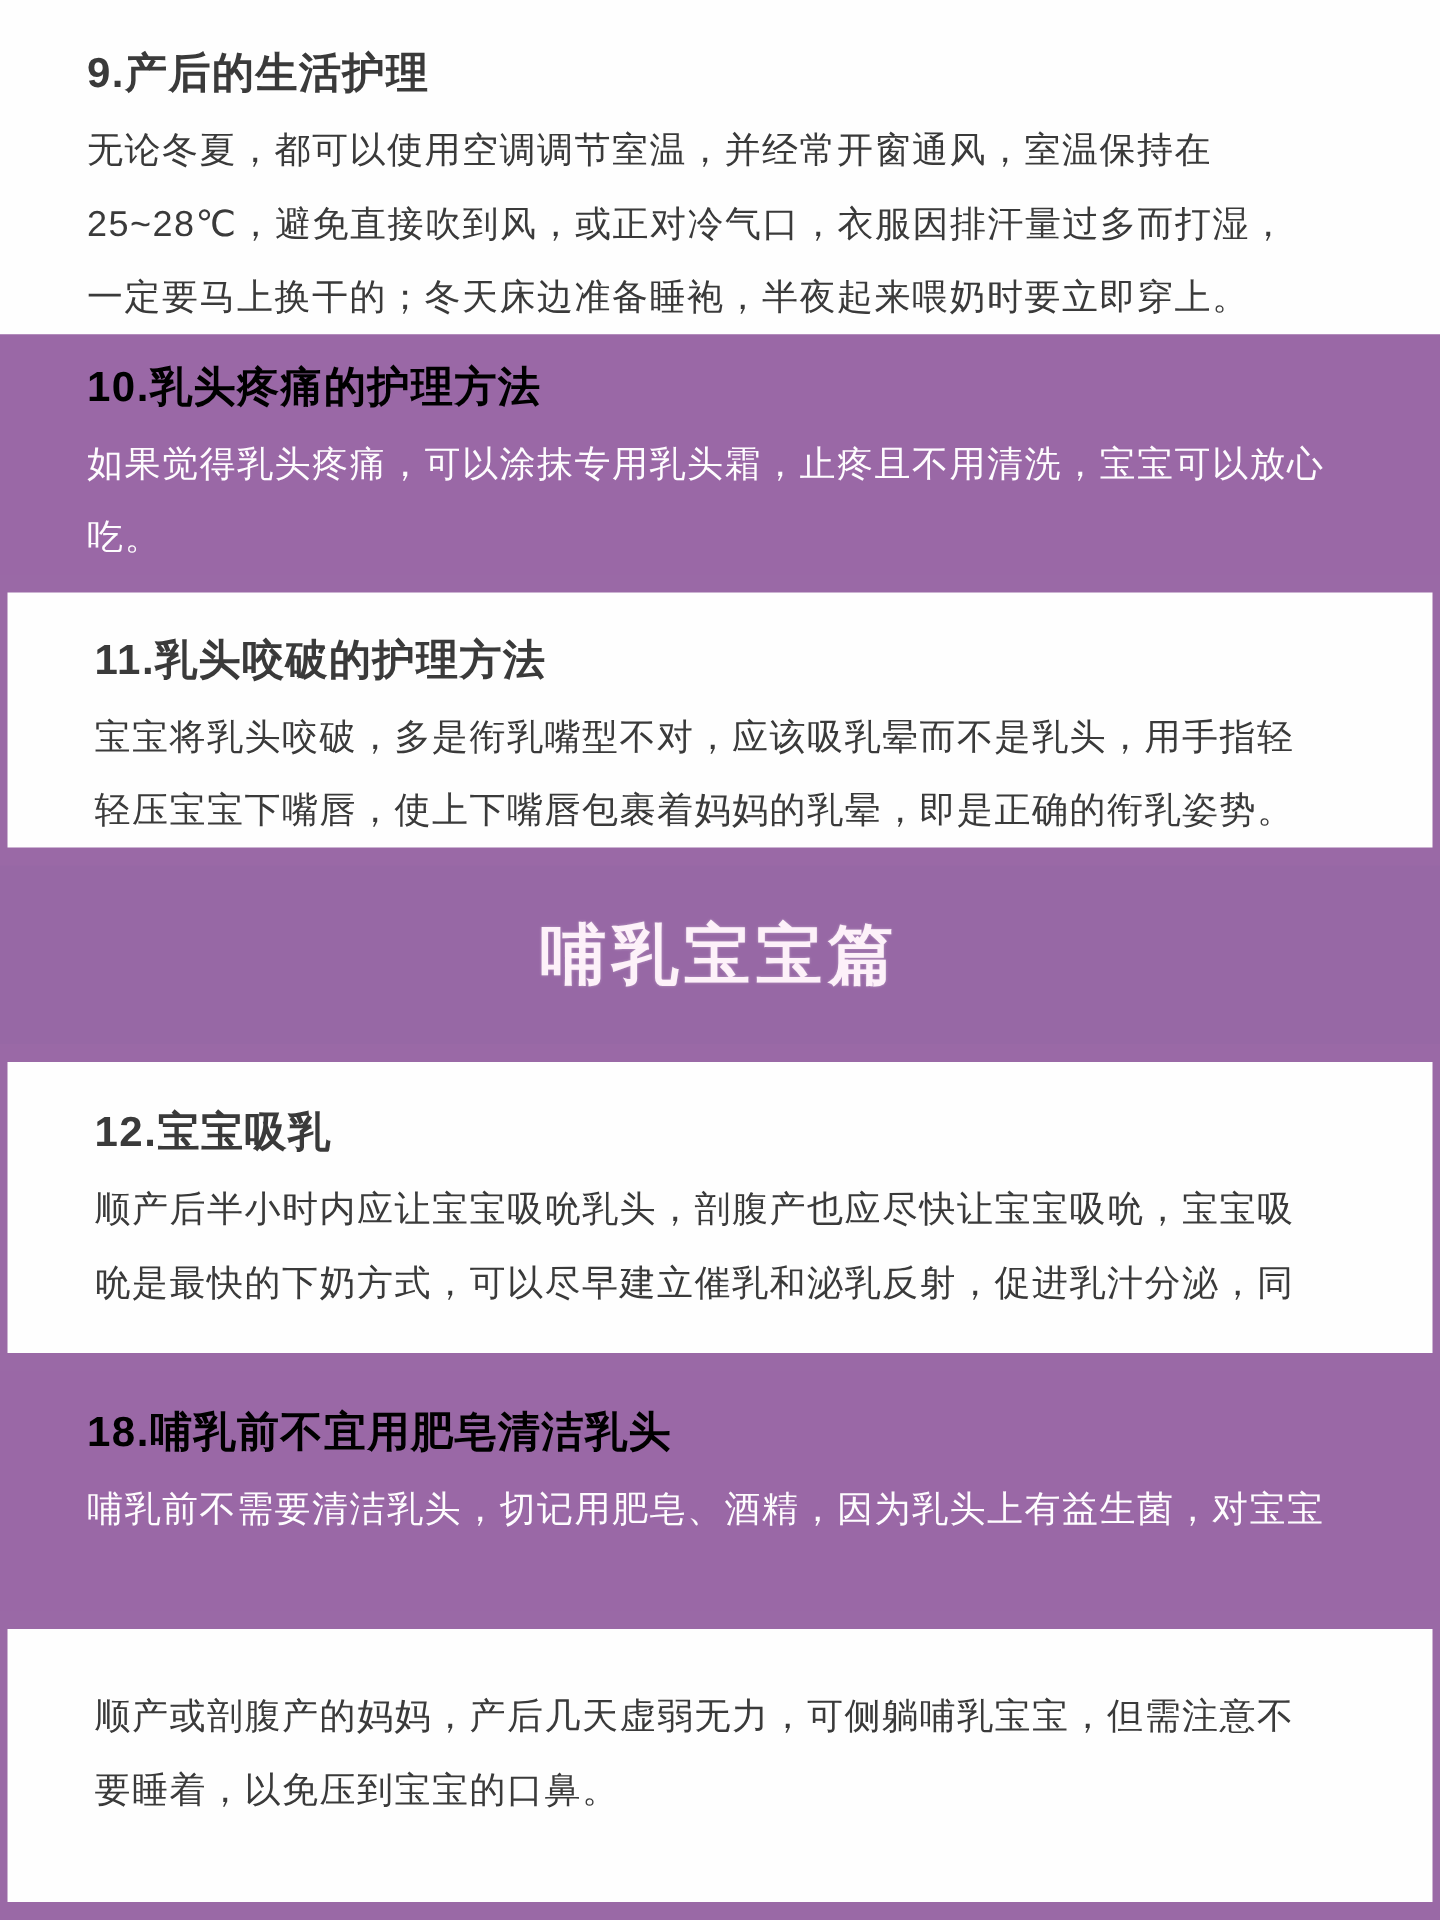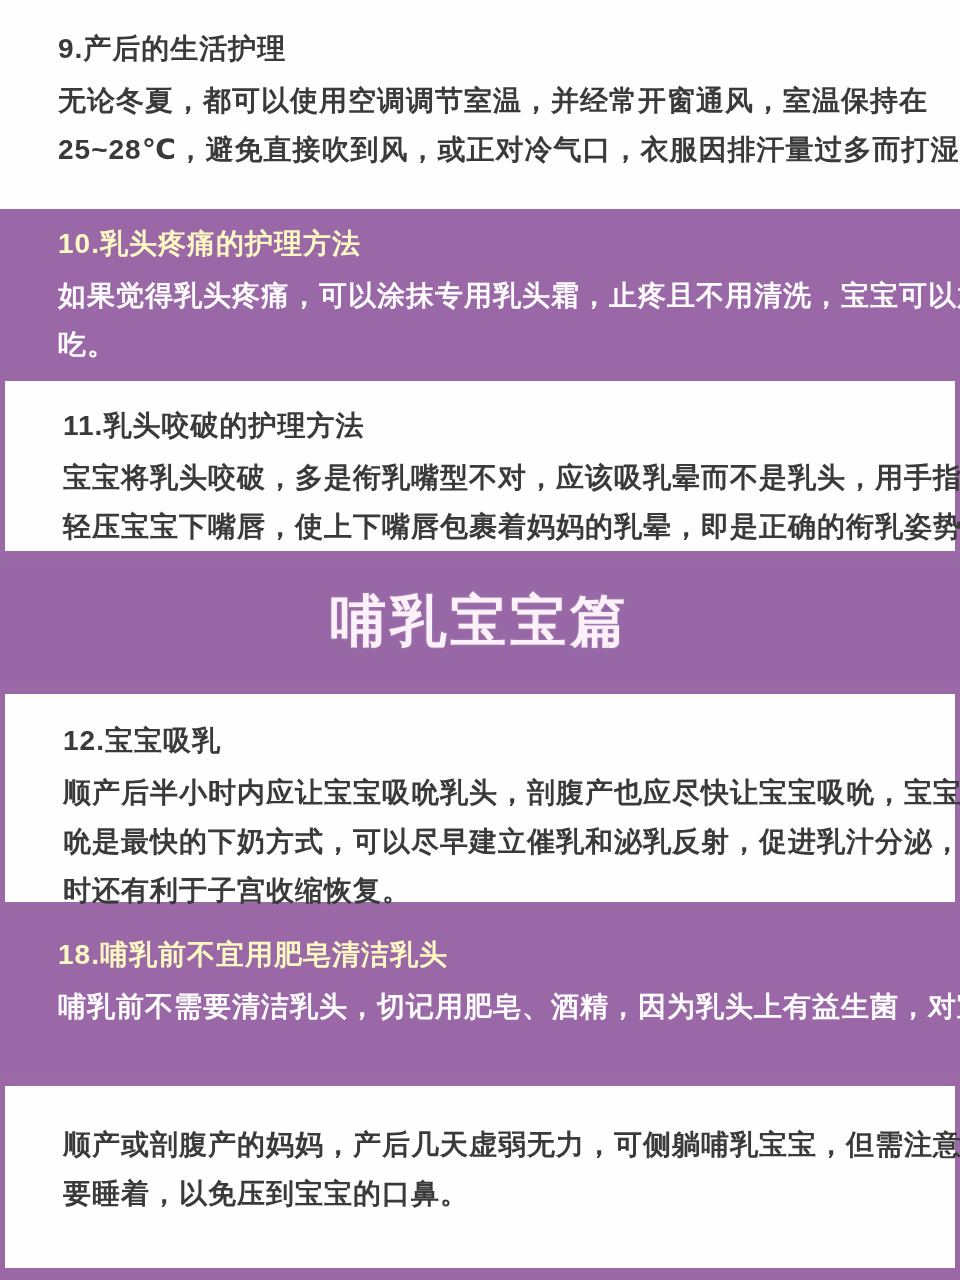--- a/index.html
+++ b/index.html
@@ -44,26 +44,26 @@
 
   .sec-title {
     font-size: 28px;
     font-weight: 700;
     line-height: 34px;
     margin-bottom: 10px;
     white-space: nowrap;
   }
 
   .section.purple .sec-title {
-    color: #fef9c3;
+    color: #000000;
   }
 
   .sec-line {
-    font-size: 28px;
-    font-weight: 700;
+    font-size: 24px;
+    font-weight: 400;
     line-height: 49px;
     white-space: nowrap;
   }
 
   .section.purple .sec-line {
     color: #fefcfe;
   }
 
   
   .s9  { height: 225px; padding-top: 32px; }
@@ -76,21 +76,21 @@
   .banner {
     width: 100%;
     height: 130px;
     background: #9768a5;
     display: flex;
     align-items: center;
     justify-content: center;
   }
 
   .banner-title {
-    font-size: 56px;
+    font-size: 44px;
     font-weight: 700;
     letter-spacing: 4px;
     color: #fdf1f9;
     text-shadow: 0 0 2px rgba(255,255,255,0.35);
   }
 
   
   .bottom-strip {
     flex: 1;
     background: #9a68a6;
@@ -98,20 +98,21 @@
 </style>
 </head>
 <body>
 
 <div class="page">
 
   <div class="section white s9">
     <div class="sec-title">9.产后的生活护理</div>
     <div class="sec-line">无论冬夏，都可以使用空调调节室温，并经常开窗通风，室温保持在</div>
     <div class="sec-line">25~28℃，避免直接吹到风，或正对冷气口，衣服因排汗量过多而打湿，</div>
+    <div class="sec-line">一定要马上换干的；冬天床边准备睡袍，半夜起来喂奶时要立即穿上。</div>
   </div>
 
   <div class="section purple s10">
     <div class="sec-title">10.乳头疼痛的护理方法</div>
     <div class="sec-line">如果觉得乳头疼痛，可以涂抹专用乳头霜，止疼且不用清洗，宝宝可以放心</div>
     <div class="sec-line">吃。</div>
   </div>
 
   <div class="section white inset s11">
     <div class="sec-title">11.乳头咬破的护理方法</div>
@@ -120,21 +121,20 @@
   </div>
 
   <div class="banner">
     <div class="banner-title">哺乳宝宝篇</div>
   </div>
 
   <div class="section white inset s12">
     <div class="sec-title">12.宝宝吸乳</div>
     <div class="sec-line">顺产后半小时内应让宝宝吸吮乳头，剖腹产也应尽快让宝宝吸吮，宝宝吸</div>
     <div class="sec-line">吮是最快的下奶方式，可以尽早建立催乳和泌乳反射，促进乳汁分泌，同</div>
-    <div class="sec-line">时还有利于子宫收缩恢复。</div>
   </div>
 
   <div class="section purple s13">
     <div class="sec-title">18.哺乳前不宜用肥皂清洁乳头</div>
     <div class="sec-line">哺乳前不需要清洁乳头，切记用肥皂、酒精，因为乳头上有益生菌，对宝宝</div>
   </div>
 
   <div class="section white inset s14">
     <div class="sec-line">顺产或剖腹产的妈妈，产后几天虚弱无力，可侧躺哺乳宝宝，但需注意不</div>
     <div class="sec-line">要睡着，以免压到宝宝的口鼻。</div>

